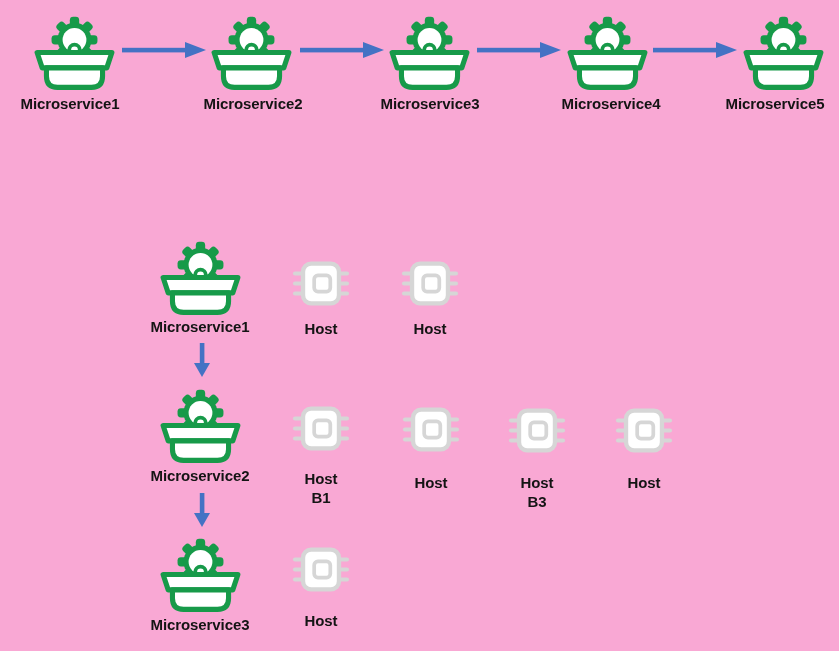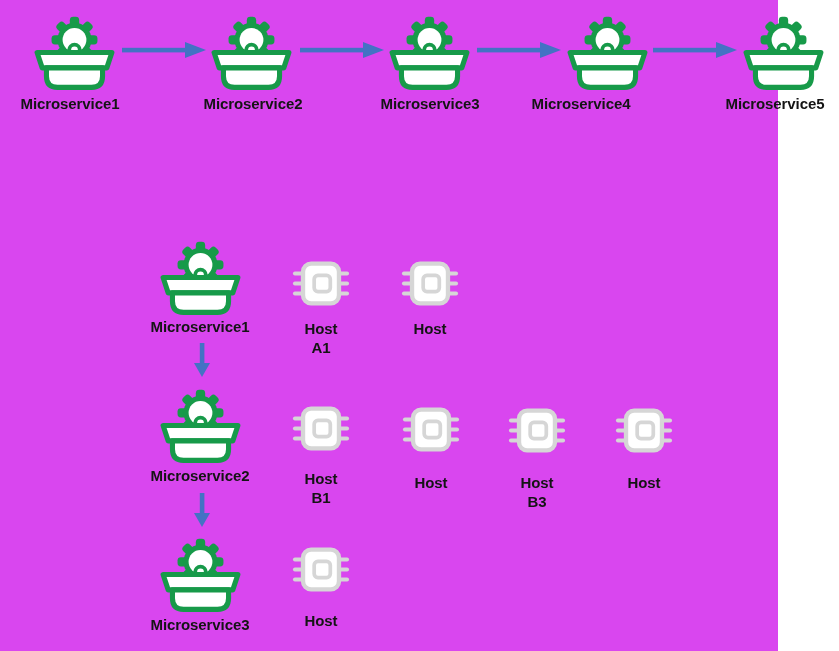--- a/index.html
+++ b/index.html
@@ -4,23 +4,23 @@
 <style>
   html, body {
     margin: 0;
     padding: 0;
     background: #ffffff;
     overflow: hidden;
     font-family: "Liberation Sans", sans-serif;
   }
   .canvas {
     position: relative;
-    width: 778px;
+    width: 839px;
     height: 651px;
-    background: #d946ef;
+    background: #f9a8d4;
     text-decoration: underline;
   }
   .abs { position: absolute; }
   svg.icon { display: block; }
   .ms-icon   { color: #179A49; }
   .chip-icon { color: #D6D6D6; }
   .arrow     { color: #4472C4; }
   .lbl {
     position: absolute;
     font-weight: bold;
@@ -105,34 +105,33 @@
   <svg class="icon arrow abs" style="left:477px;top:41px" width="84" height="18">
       <use href="#icon-arrow-h"></use>
     </svg>
   <svg class="icon arrow abs" style="left:653px;top:41px" width="84" height="18">
       <use href="#icon-arrow-h"></use>
     </svg>
 
   <div class="lbl" style="left:-15px;top:94px;width:170px">Microservice1</div>
   <div class="lbl" style="left:168px;top:94px;width:170px">Microservice2</div>
   <div class="lbl" style="left:345px;top:94px;width:170px">Microservice3</div>
-  <div class="lbl" style="left:496px;top:94px;width:170px">Microservice4</div>
+  <div class="lbl" style="left:526px;top:94px;width:170px">Microservice4</div>
   <div class="lbl" style="left:690px;top:94px;width:170px">Microservice5</div>
 
   <svg class="icon ms-icon abs" style="left:158px;top:234px" width="85" height="82">
       <use href="#icon-ms"></use>
     </svg>
   <div class="lbl" style="left:115px;top:317px;width:170px">Microservice1</div>
 
   <svg class="icon chip-icon abs" style="left:290px;top:255px" width="62" height="62">
       <use href="#icon-chip"></use>
     </svg>
   <div class="lbl host-lbl" style="left:261px;top:319px;width:120px">
     <div>Host</div>
-    <div>A1</div>
   </div>
 
   <svg class="icon chip-icon abs" style="left:399px;top:255px" width="62" height="62">
       <use href="#icon-chip"></use>
     </svg>
   <div class="lbl host-lbl" style="left:370px;top:319px;width:120px">
     <div>Host</div>
   </div>
 
   <svg class="icon arrow abs" style="left:193px;top:343px" width="18" height="34">

